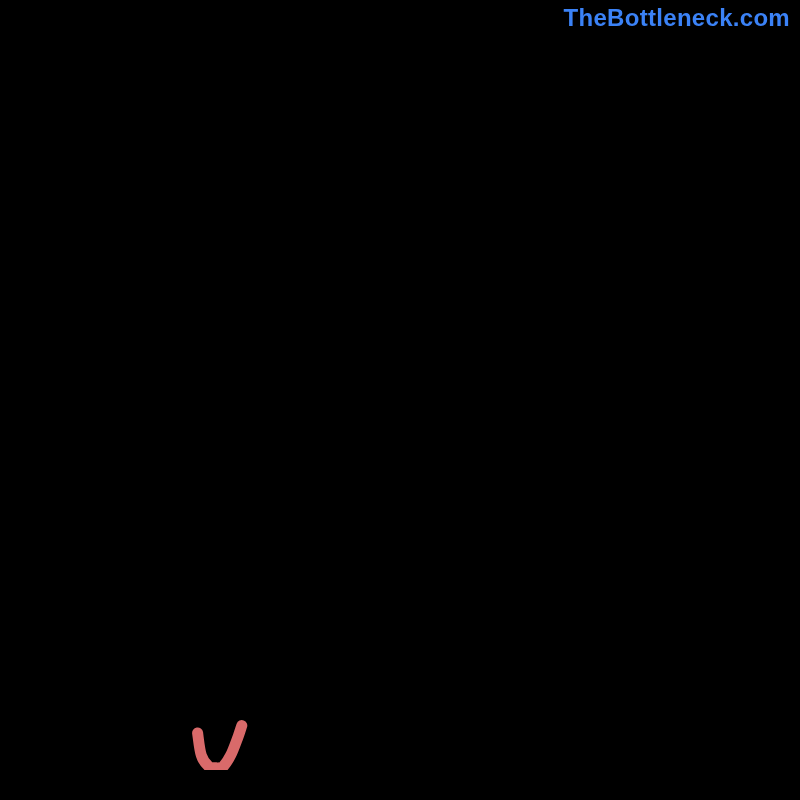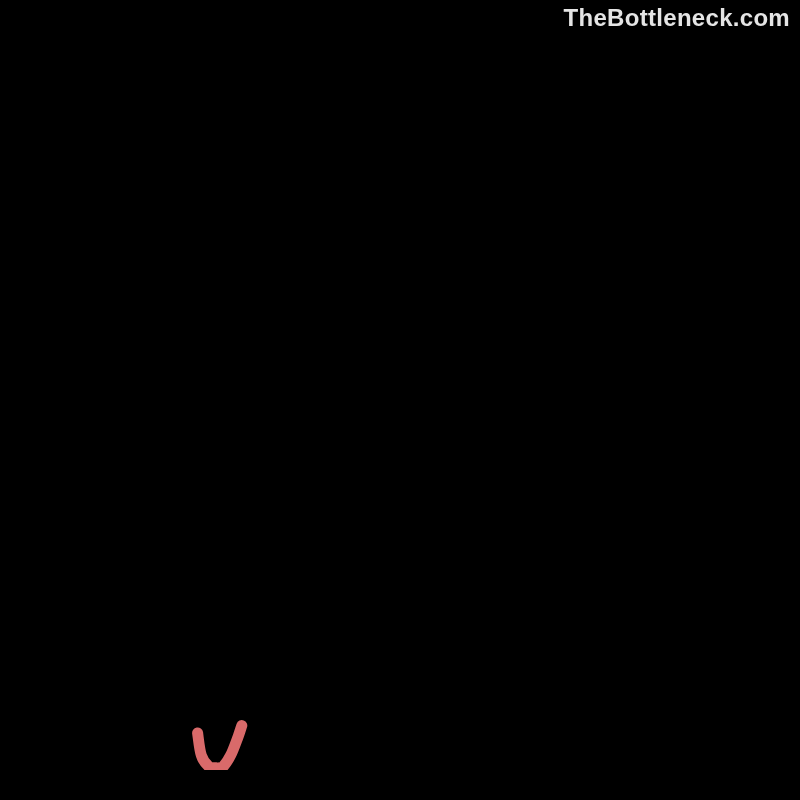--- a/index.html
+++ b/index.html
@@ -42,21 +42,21 @@
       #00e886 100%
     );
   }
   .watermark {
     position: absolute;
     top: 4px;
     right: 10px;
     font-family: Arial, Helvetica, sans-serif;
     font-size: 24px;
     font-weight: 600;
-    color: #e5e5e5;
+    color: #3b82f6;
     letter-spacing: 0.3px;
     user-select: none;
   }
   svg.curves {
     position: absolute;
     left: 0;
     top: 0;
     width: 736px;
     height: 740px;
   }

